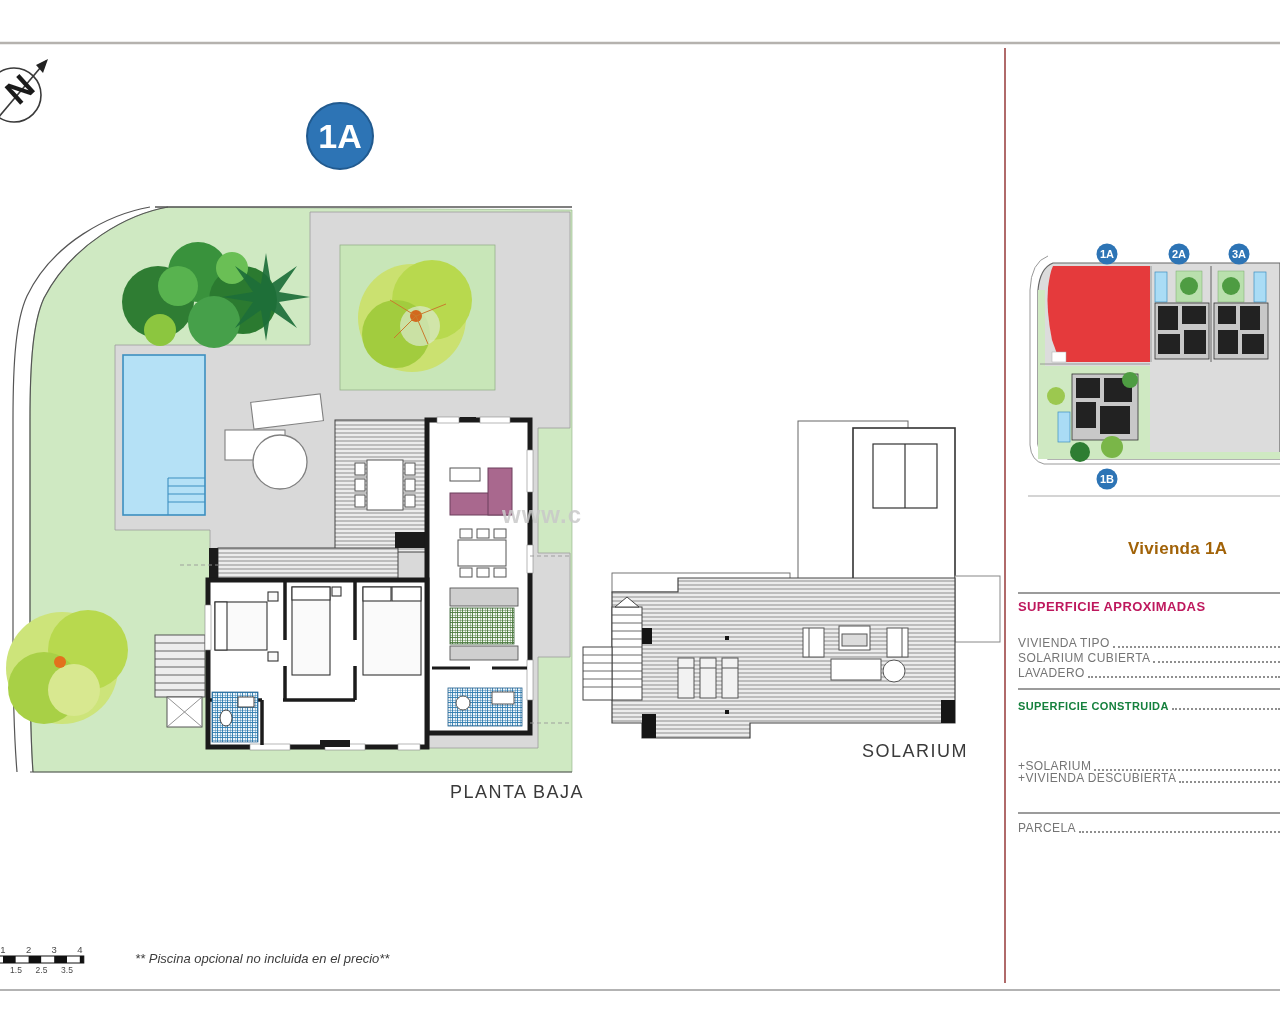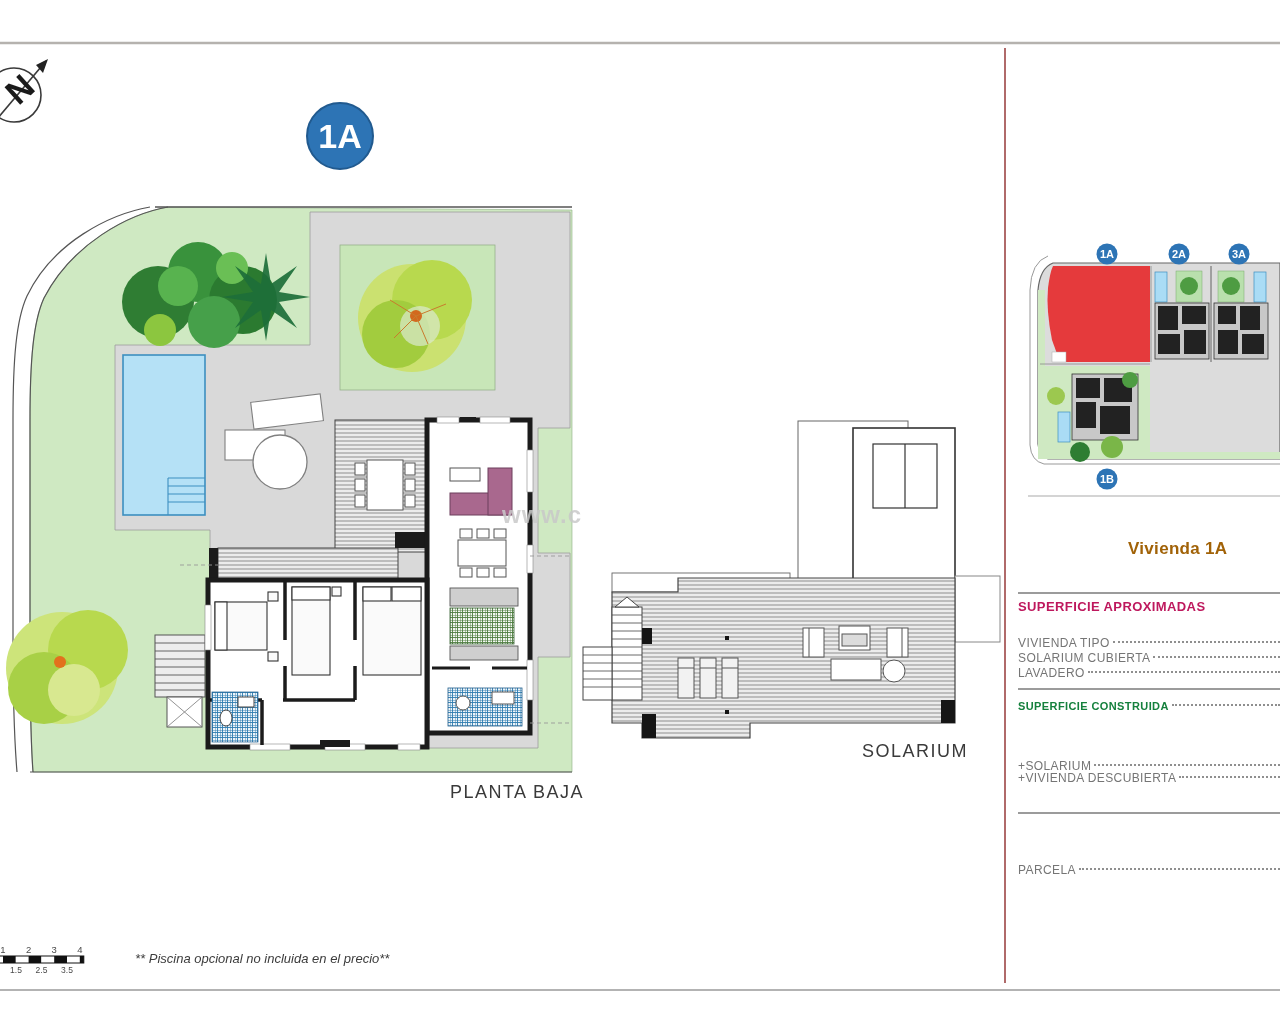--- a/index.html
+++ b/index.html
@@ -9,21 +9,21 @@
   svg text{font-family:"Liberation Sans",sans-serif}
 
   
   .panel{position:absolute;left:1005px;top:0;width:275px;height:1024px}
   .p-title{position:absolute;left:123px;top:539px;font-size:17px;font-weight:bold;
            color:#a16207;letter-spacing:.3px;white-space:nowrap}
   .rule{position:absolute;left:13px;right:0;height:0;border-top:2px solid #9b9b9b}
   .r1{top:592px}.r2{top:688px}.r3{top:812px}
   .p-head{position:absolute;left:13px;top:599px;font-size:13px;font-weight:bold;
           color:#be185d;letter-spacing:.4px;white-space:nowrap}
-  .row{position:absolute;left:13px;right:0;display:flex;align-items:center;
+  .row{position:absolute;left:13px;right:0;display:flex;align-items:flex-end;
        font-size:12px;color:#757575;letter-spacing:.4px;white-space:nowrap}
   .row.bold{font-weight:bold;color:#15803d;font-size:11px}
   .lead{flex:1;border-bottom:2px dotted #8f8f8f;margin:0 0 2px 3px;height:0;min-width:20px}
 </style>
 </head>
 <body>
 
 <div class="page">
 
 <svg width="1280" height="1024" viewBox="0 0 1280 1024">
@@ -441,19 +441,19 @@
   <div class="row" style="top:771px">
     <span>+VIVIENDA DESCUBIERTA</span>
     <i class="lead"></i>
   </div>
   <div class="row" style="top:759px">
     <span>+SOLARIUM</span>
     <i class="lead"></i>
   </div>
 
   <div class="rule r3"></div>
-  <div class="row" style="top:863px">
+  <div class="row" style="top:821px">
     <span>PARCELA</span>
     <i class="lead"></i>
   </div>
 </div>
 
 </div>
 
 </body></html>

